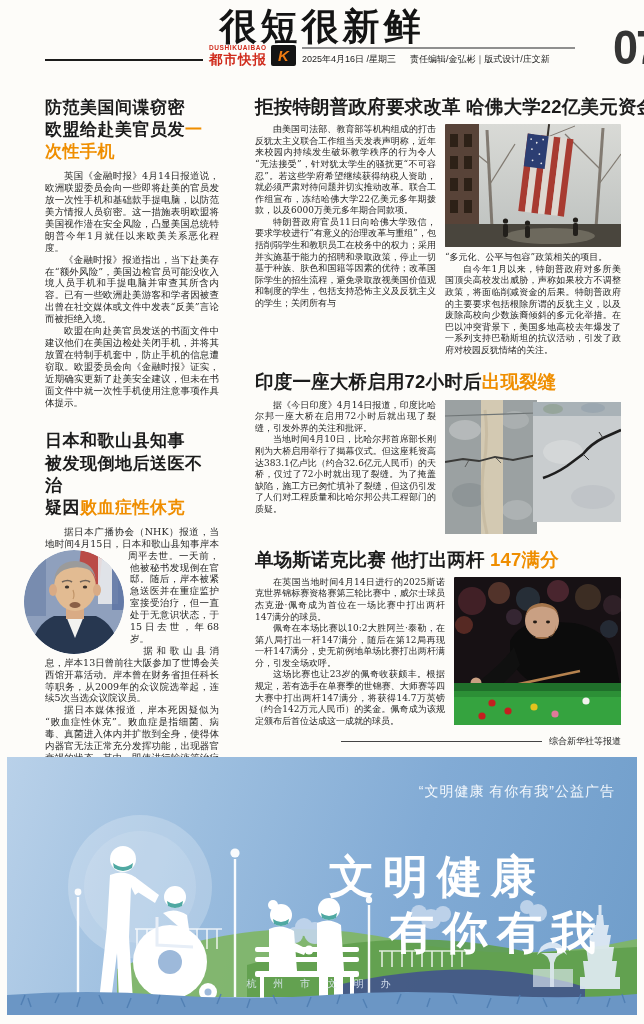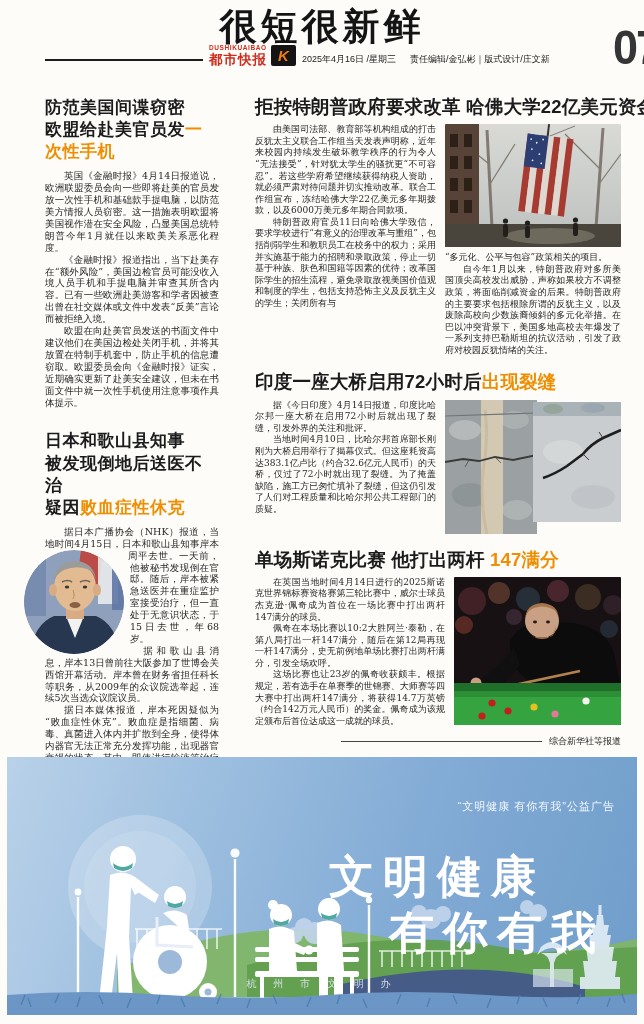--- a/index.html
+++ b/index.html
@@ -10,21 +10,21 @@
     font-family:"Liberation Sans","DejaVu Sans",sans-serif;font-weight:800;
     font-size:37px;letter-spacing:4px;color:#141414;}
   .mast-row{position:absolute;top:40px;left:45px;width:530px;height:28px;display:flex;align-items:flex-end;}
   .mast-line-left{width:158px;border-bottom:2.5px solid #1c1c1c;margin-bottom:7px;}
   .mast-brand{margin:0 4px 2px 6px;line-height:1;}
   .mast-en{font-family:"Liberation Sans",sans-serif;font-size:6.5px;font-weight:bold;color:#d02c1d;letter-spacing:.6px;}
   .mast-cn{font-family:"Liberation Sans",sans-serif;font-size:13.5px;font-weight:800;color:#d02c1d;letter-spacing:1px;margin-top:1px;}
   .mast-logo{width:25px;height:21px;background:#141414;border-radius:2px;color:#ef7b12;
     font-family:"Liberation Sans",sans-serif;font-weight:800;font-style:italic;font-size:15px;
     display:flex;align-items:center;justify-content:center;margin:0 6px 2px 0;}
-  .mast-right{flex:1;display:flex;margin-bottom:2px;}
+  .mast-right{flex:1;display:flex;flex-direction:column;margin-bottom:2px;}
   .mast-line-right{border-top:2px solid #8f8f8f;}
   .date-line{font-family:"Liberation Sans",sans-serif;font-size:9px;color:#222;padding-top:4px;display:flex;gap:14px;}
   .page-number{position:absolute;top:22px;right:8px;font-family:"Liberation Sans",sans-serif;
     font-weight:800;font-size:45px;color:#353535;letter-spacing:-2px;transform:scaleY(1.08);}
   
   .col-left{position:absolute;left:45px;top:97px;width:174px;}
   .col-right{position:absolute;left:255px;top:95px;width:366px;}
   h2.small-head{font-family:"Liberation Sans","DejaVu Sans",sans-serif;font-weight:800;
     font-size:17px;line-height:1.3;color:#1b1b1b;margin:0 0 7px 0;letter-spacing:.5px;}
   h2.big-head{font-family:"Liberation Sans","DejaVu Sans",sans-serif;font-weight:800;
@@ -43,21 +43,21 @@
      margin:24px 6px 2px -21px;shape-outside:circle(52px at 50px 76px);}
   .bridge-photos{position:relative;width:176px;height:134px;flex:none;}
   .bridge-photos svg{position:absolute;}
   .byline{display:flex;align-items:center;margin-top:8px;}
   .byline-rule{flex:1;border-top:1px solid #444;margin-left:86px;margin-right:7px;}
   .byline-text{font-size:9px;color:#222;font-family:"Liberation Sans",sans-serif;}
   
   .ad{position:absolute;left:7px;top:757px;width:630px;height:258px;overflow:hidden;
       background:linear-gradient(108deg,#b9d1e9 0%,#9cbedf 30%,#82abd5 62%,#6f9dca 100%);}
   .ad svg{position:absolute;left:0;top:0;}
-  .ad-tagline{position:absolute;top:42px;right:22px;color:#f2f7fc;font-size:11px;letter-spacing:1px;
+  .ad-tagline{position:absolute;top:26px;right:22px;color:#f2f7fc;font-size:14px;letter-spacing:1px;
       font-family:"Liberation Sans",sans-serif;text-align:right;}
   .ad-big{position:absolute;top:97px;right:92px;text-align:right;color:#fff;
       font-family:"Liberation Sans","DejaVu Sans",sans-serif;font-weight:800;line-height:1;}
   .ad-big .l1{font-size:45px;letter-spacing:9px;}
   .ad-big .l2{font-size:45px;letter-spacing:9px;margin-top:11px;margin-right:-60px;}
   .ad-footer{position:absolute;bottom:24px;left:0;width:100%;text-align:center;color:#dfe9f5;
       font-size:10px;letter-spacing:7px;opacity:.9;font-family:"Liberation Sans",sans-serif;}
 </style>
 </head>
 <body>

